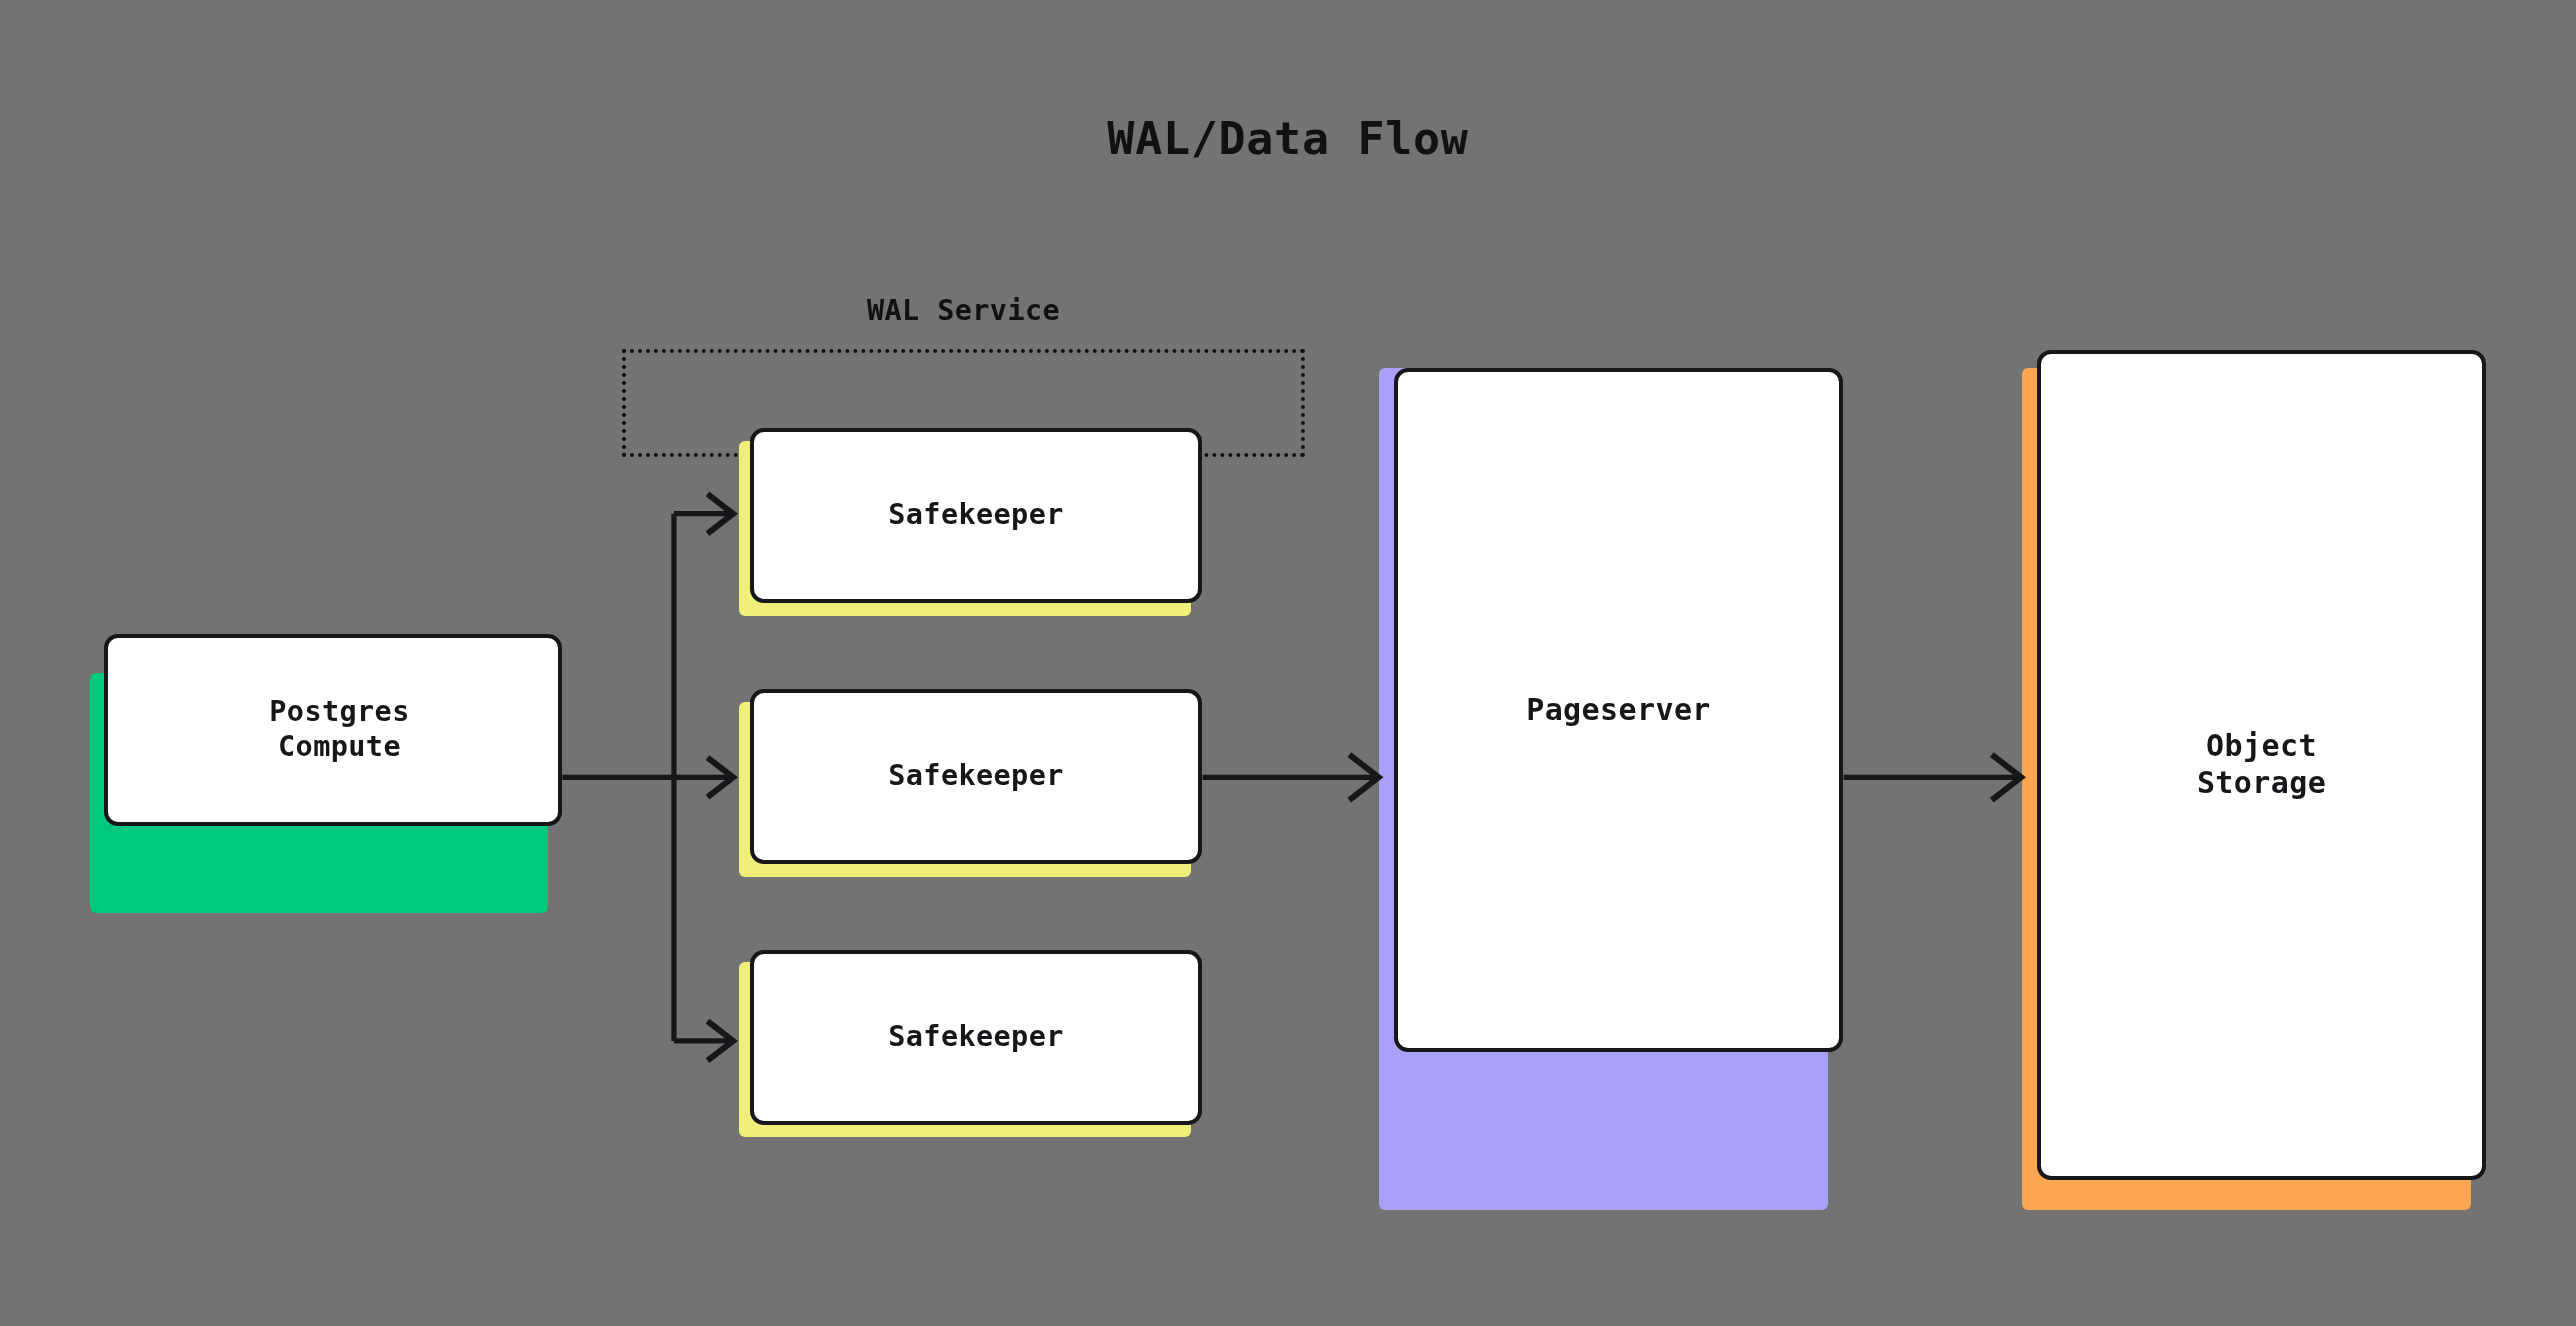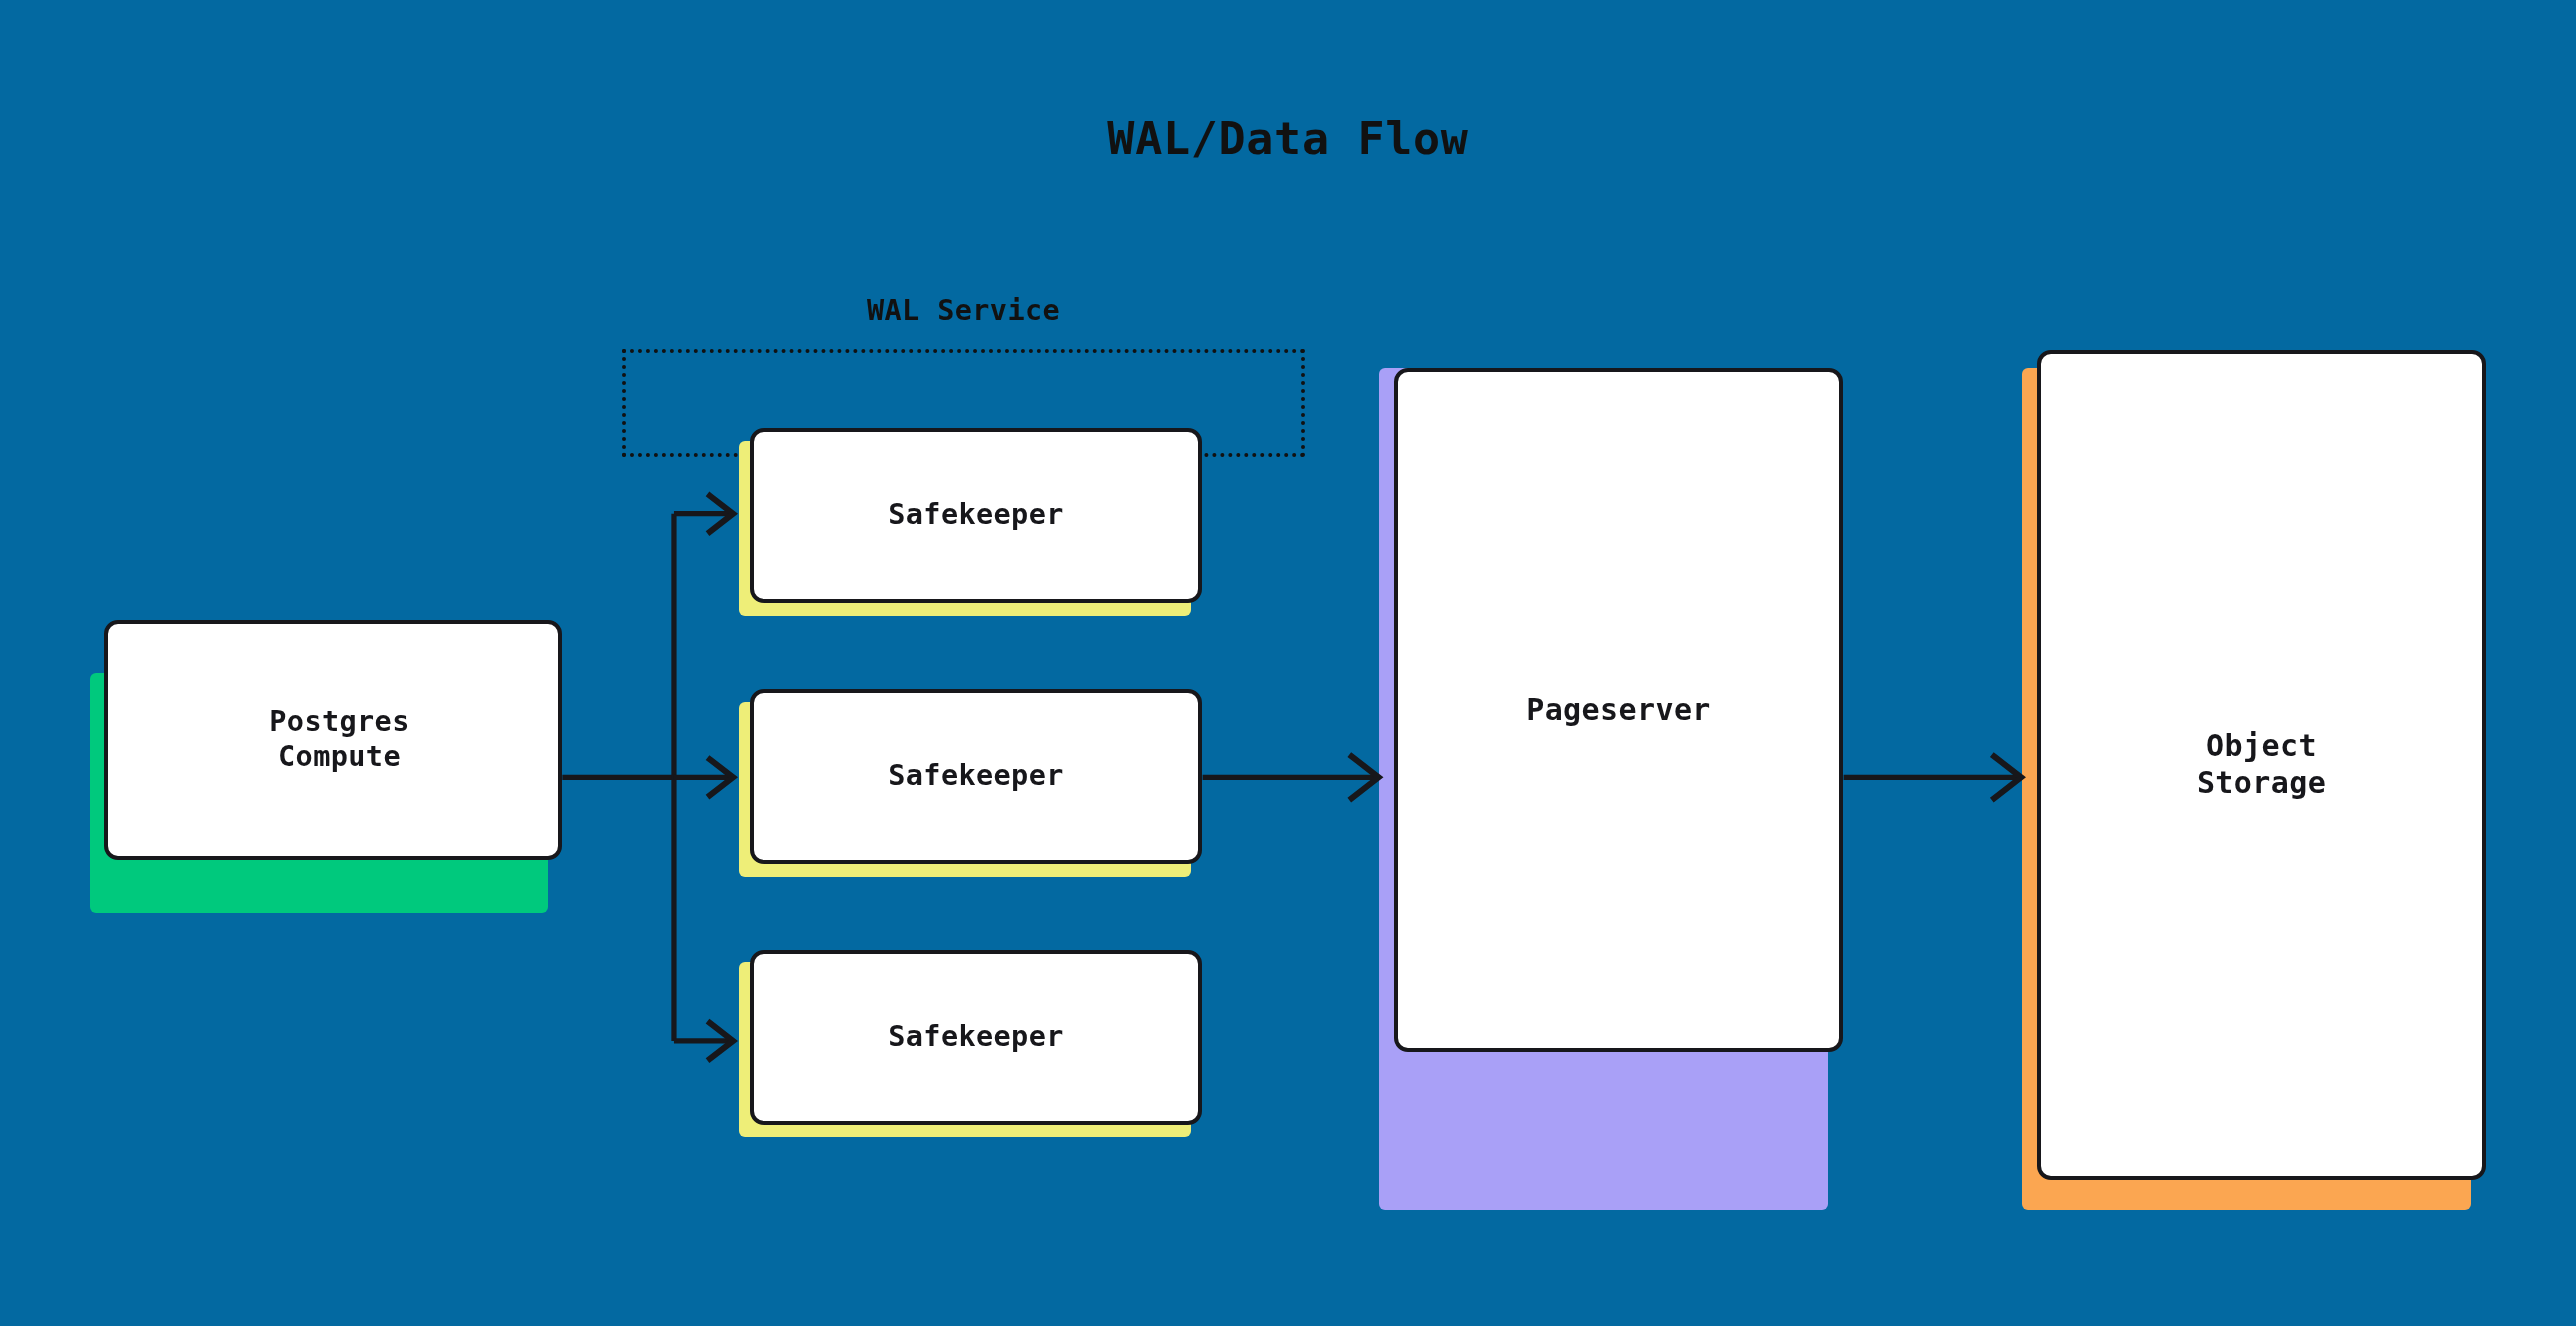--- a/index.html
+++ b/index.html
@@ -7,21 +7,21 @@
     padding: 0;
     background: #ffffff;
   }
   body {
     font-family: "DejaVu Sans Mono", "Liberation Mono", monospace;
   }
   #canvas {
     position: relative;
     width: 2576px;
     height: 1327px;
-    background: #0369a1;
+    background: #737373;
     overflow: hidden;
   }
 
   
   .diagram-title {
     position: absolute;
     left: 0;
     top: 112px;
     width: 2576px;
     text-align: center;
@@ -141,21 +141,21 @@
     <line x1="900" y1="1390" x2="975" y2="1390"></line>
     <polyline class="head" points="948,1366 979,1390 948,1414"></polyline>
 
     <line x1="1606" y1="1038" x2="1838" y2="1038"></line>
     <polyline class="head" points="1805,1010 1841,1038 1805,1066"></polyline>
 
     <line x1="2462" y1="1038" x2="2696" y2="1038"></line>
     <polyline class="head" points="2663,1010 2699,1038 2663,1066"></polyline>
   </svg>
 
-  <div class="node" style="left:104px; top:620px; width:458px; height:240px;padding-left:13px;">
+  <div class="node" style="left:104px; top:634px; width:458px; height:192px;padding-left:13px;">
     <span class="node-label">Postgres
 Compute</span>
   </div>
 
   <div class="node" style="left:750px; top:428px; width:452px; height:175px;">
     <span class="node-label">Safekeeper</span>
   </div>
 
   <div class="node" style="left:750px; top:689px; width:452px; height:175px;">
     <span class="node-label">Safekeeper</span>

